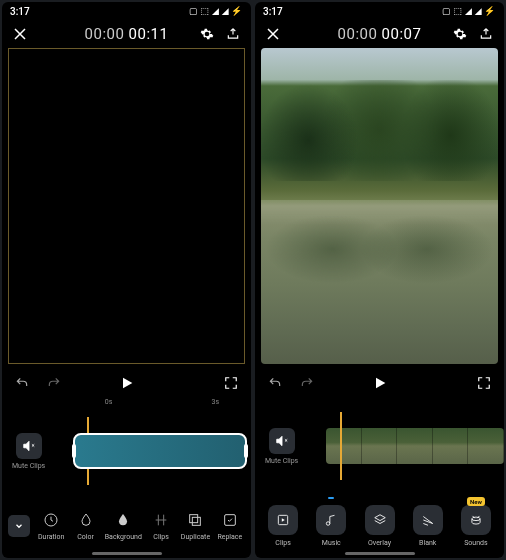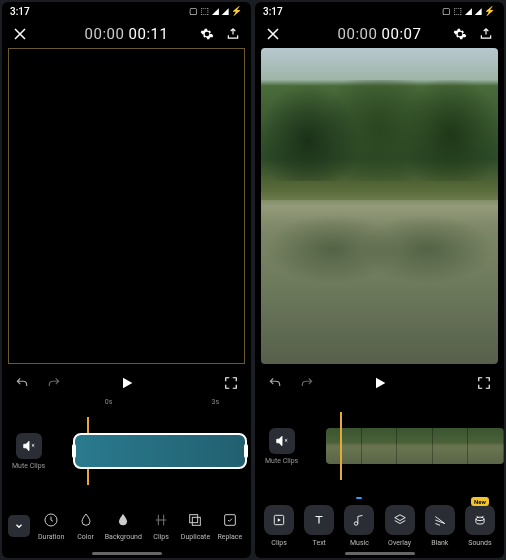--- a/index.html
+++ b/index.html
@@ -484,28 +484,20 @@
     <div class="tool-item boxed">
       <div class="tool-icon">
           <svg width="14" height="14" viewBox="0 0 24 24">
             <rect x="4" y="4" width="16" height="16" rx="2" fill="none" stroke="#fff" stroke-width="1.5"></rect>
             <path d="M10 9l5 3-5 3z" fill="#fff"></path>
           </svg>
         </div>
       <span class="tool-label">Clips</span>
     </div>
     <div class="tool-item boxed">
-      <div class="tool-icon">
-          <svg width="14" height="14" viewBox="0 0 24 24">
-            <path d="M6 6h12M12 6v12" stroke="#fff" stroke-width="2" fill="none"></path>
-          </svg>
-        </div>
-      <span class="tool-label">Text</span>
-    </div>
-    <div class="tool-item boxed">
       <div class="badge blue"> </div>
       <div class="tool-icon">
           <svg width="14" height="14" viewBox="0 0 24 24">
             <path d="M10 18a3 3 0 11-6 0 3 3 0 016 0zm0 0V6l8-2" stroke="#fff" stroke-width="1.5" fill="none"></path>
           </svg>
         </div>
       <span class="tool-label">Music</span>
     </div>
     <div class="tool-item boxed">
       <div class="tool-icon">

